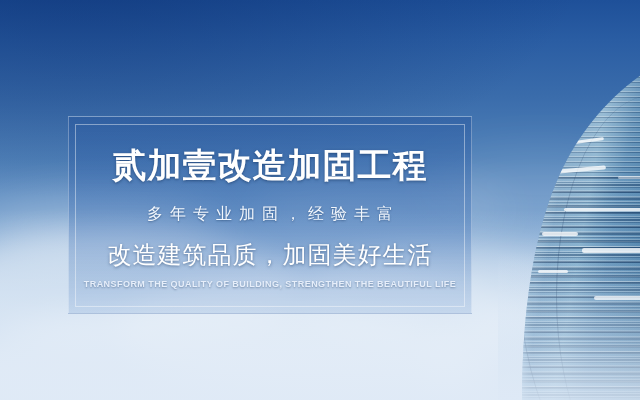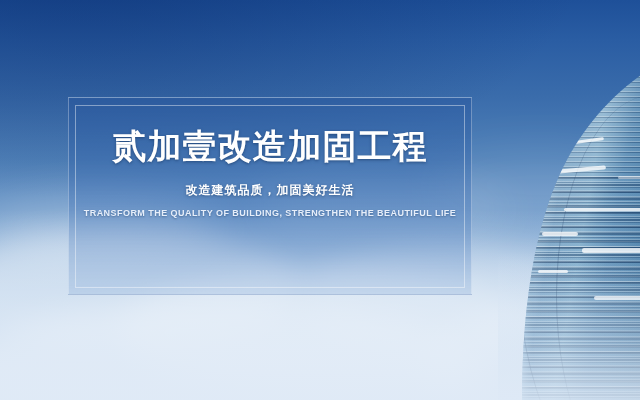--- a/index.html
+++ b/index.html
@@ -124,21 +124,21 @@
     filter:blur(2px);
   }
   .bld-haze{
     position:absolute;left:0;right:0;bottom:0;height:150px;
     background:linear-gradient(180deg, rgba(214,228,243,0) 0%, rgba(214,228,243,.45) 60%, rgba(222,233,246,.85) 100%);
   }
 
   
   .panel{
     position:absolute;
-    left:68px;top:97px;width:404px;height:198px;
+    left:68px;top:116px;width:404px;height:198px;
     background:linear-gradient(180deg, rgba(39,86,158,.46) 0%, rgba(60,110,180,.36) 55%, rgba(120,160,210,.26) 100%);
     border:1px solid rgba(255,255,255,.30);
     box-shadow:0 0 0 0 rgba(0,0,0,0);
   }
   .panel-inner{
     position:absolute;left:6px;top:7px;right:6px;bottom:6px;
     border:1px solid rgba(255,255,255,.42);
     pointer-events:none;
   }
 
@@ -167,23 +167,23 @@
     font-weight:normal;
     letter-spacing:7px;
     text-indent:7px;
     color:#f2f7fd;
     text-shadow:0 1px 2px rgba(16,44,84,.45);
     font-family:"DejaVu Sans","Liberation Sans",sans-serif;
   }
   .sub2{
     margin:0;
     padding-top:21px;
-    font-size:12px;
-    line-height:1;
-    font-weight:bold;
+    font-size:24px;
+    line-height:1;
+    font-weight:normal;
     letter-spacing:1px;
     color:#ffffff;
     text-shadow:0 1px 3px rgba(16,44,84,.5);
     font-family:"DejaVu Sans","Liberation Sans",sans-serif;
   }
   .sub-en{
     margin:0;
     padding-top:13px;
     font-size:9px;
     line-height:1;
@@ -231,18 +231,19 @@
       <div class="hl h7"></div>
       <div class="hl h8"></div>
     </div>
     <div class="bld-haze"></div>
   </div>
 
   <div class="panel">
     <div class="panel-inner"></div>
     <div class="copy">
       <h1 class="title">贰加壹改造加固工程</h1>
+      <p class="sub1">多年专业加固，经验丰富</p>
       <p class="sub2">改造建筑品质，加固美好生活</p>
       <p class="sub-en">TRANSFORM THE QUALITY OF BUILDING, STRENGTHEN THE BEAUTIFUL LIFE</p>
     </div>
   </div>
 
 </div>
 
 </body></html>

